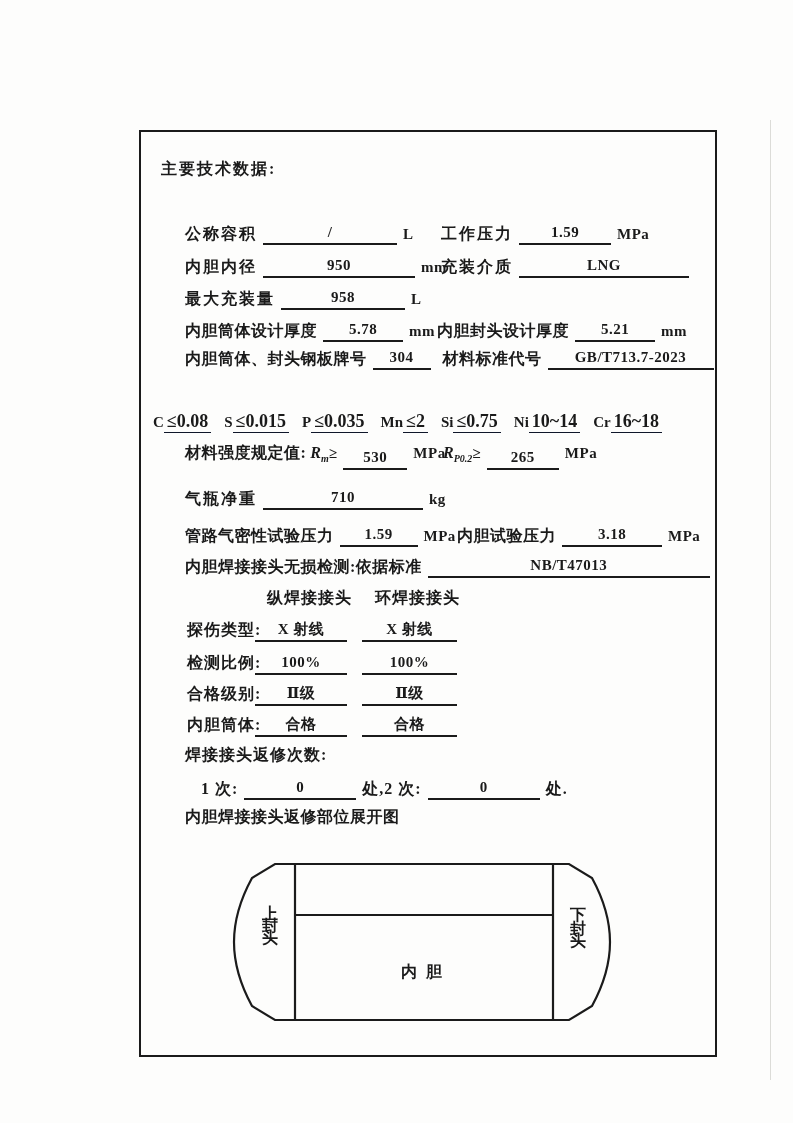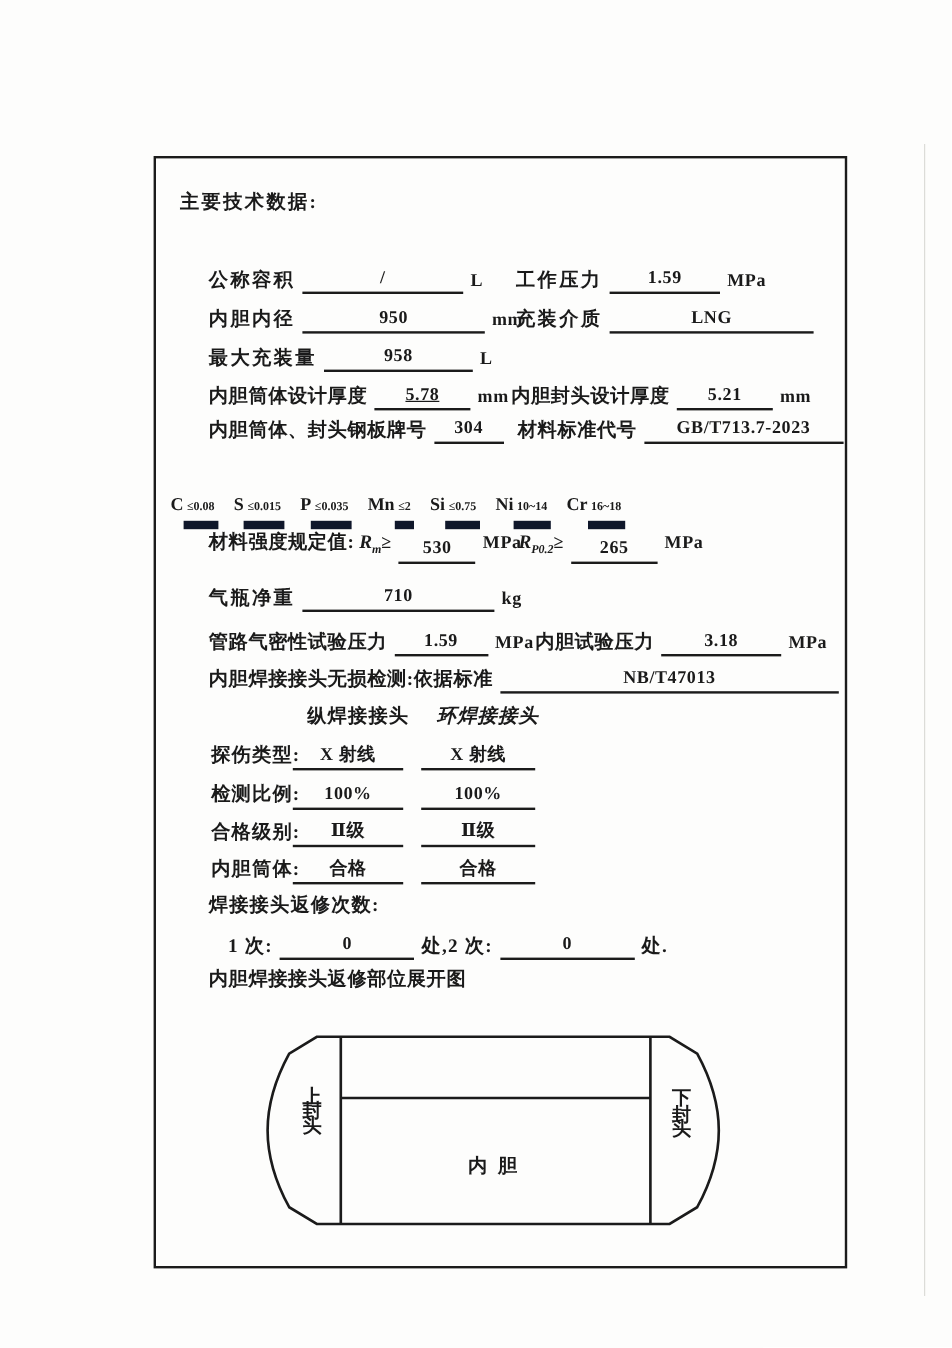--- a/index.html
+++ b/index.html
@@ -15,21 +15,21 @@
     overflow: hidden;
   }
   .scan-edge {
     position: absolute;
     left: 770px; top: 120px;
     width: 1px; height: 960px;
     background: #dcdcd8;
   }
   .frame {
     position: absolute;
-    left: 128px; top: 130px;
+    left: 139px; top: 130px;
     width: 578px; height: 927px;
     border: 2.5px solid #1b1b1b;
     background: transparent;
   }
   .row {
     position: absolute;
     white-space: nowrap;
     font-size: 16px;
     line-height: 22px;
   }
@@ -44,23 +44,23 @@
     letter-spacing: 0.5px;
     vertical-align: bottom;
     line-height: 21px;
     margin: 0 2px;
   }
   .unit { font-size: 15px; letter-spacing: 0.5px; }
   .latin { font-size: 15px; letter-spacing: 0.3px; }
   .chem-item { margin-right: 9px; font-size: 15px; }
   .chem-val {
     display: inline-block;
-    border-bottom: 7px solid #0f172a;
+    border-bottom: 1px solid #0f172a;
     padding: 0 3px;
-    font-size: 10px;
+    font-size: 18px;
   }
   .rsym { font-style: italic; font-size: 16px; }
   sub { font-style: italic; font-size: 10px; }
   .abs { position: absolute; }
   
   .diagram {
     position: absolute;
     left: 90px; top: 728px;
     width: 384px; height: 165px;
   }
@@ -112,21 +112,21 @@
     </div>
 
     <div class="row" style="left:44px; top:155px;">
       <span class="lbl">最大充装量</span>
       <span class="blank" style="width:124px;">958</span>
       <span class="unit">L</span>
     </div>
 
     <div class="row" style="left:44px; top:187px;">
       <span class="lbl-tight">内胆筒体设计厚度</span>
-      <span class="blank" style="width:80px;text-decoration:underline;">5.78</span>
+      <span class="blank" style="width:80px;">5.78</span>
       <span class="unit">mm</span>
     </div>
     <div class="row" style="left:296px; top:187px;">
       <span class="lbl-tight">内胆封头设计厚度</span>
       <span class="blank" style="width:80px;">5.21</span>
       <span class="unit">mm</span>
     </div>
 
     <div class="row" style="left:44px; top:215px;">
       <span class="lbl-tight">内胆筒体、封头钢板牌号</span>
@@ -175,21 +175,21 @@
       <span class="unit">MPa</span>
     </div>
 
     <div class="row" style="left:44px; top:423px;">
       <span class="lbl-tight">内胆焊接接头无损检测:依据标准</span>
       <span class="blank" style="width:282px;">NB/T47013</span>
     </div>
 
     <div class="row" style="left:126px; top:455px;">
       <span class="lbl-mid">纵焊接接头</span>
-      <span class="lbl-mid abs" style="left:108px;font-style:italic;">环焊接接头</span>
+      <span class="lbl-mid abs" style="left:108px;">环焊接接头</span>
     </div>
 
     <div class="row" style="left:46px; top:487px; width:330px;">
       <span class="lbl-mid">探伤类型:</span>
       <span class="blank abs" style="left:66px; width:92px;">X 射线</span>
       <span class="blank abs" style="left:173px; width:95px;">X 射线</span>
     </div>
     <div class="row" style="left:46px; top:520px; width:330px;">
       <span class="lbl-mid">检测比例:</span>
       <span class="blank abs" style="left:66px; width:92px;">100%</span>

